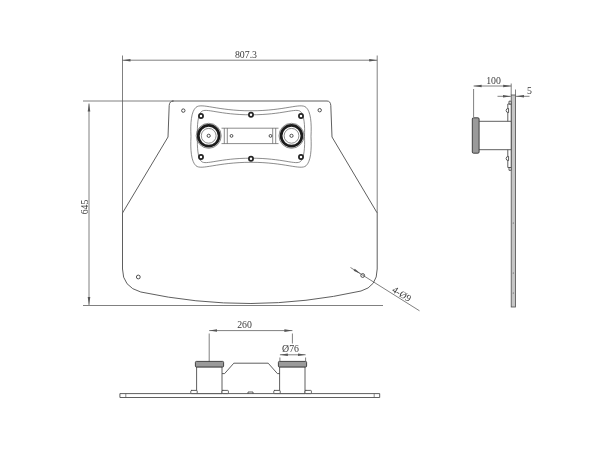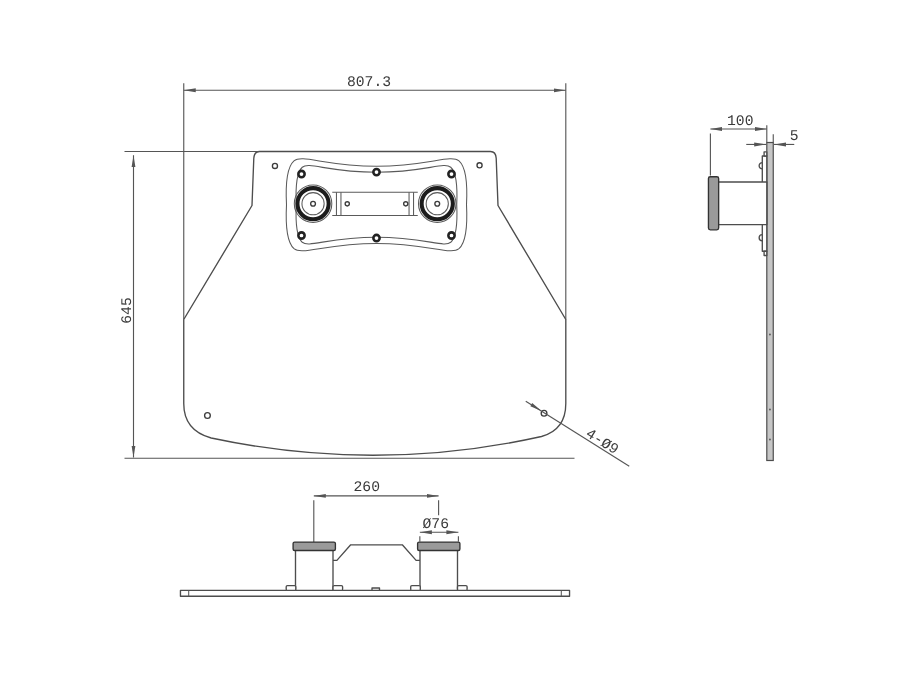--- a/index.html
+++ b/index.html
@@ -1,17 +1,17 @@
 <!DOCTYPE html>
 <html><head>
 <meta charset="utf-8">
 <style>
   html,body{margin:0;padding:0;background:#ffffff;}
   .stage{position:relative;width:610px;height:450px;background:#ffffff;overflow:hidden;
-         font-family:Liberation Mono, monospace;}
+         font-family:Liberation Serif, serif;}
   svg{display:block;}
   .shape{fill:#ffffff;stroke:#4d4d4d;stroke-width:0.9;stroke-linejoin:round;stroke-linecap:round;}
   .ln{fill:none;stroke:#4d4d4d;stroke-width:0.9;stroke-linejoin:round;stroke-linecap:round;}
   .thin{fill:none;stroke:#5a5a5a;stroke-width:0.7;}
   .ring{fill:none;stroke:#1c1c1c;stroke-width:2.7;}
   .screw{fill:#ffffff;stroke:#222222;stroke-width:1.7;}
   .smallhole{fill:#ffffff;stroke:#3c3c3c;stroke-width:0.9;}
   .dim{fill:none;stroke:#555555;stroke-width:0.75;}
   .dimtext{font-size:9.8px;fill:#3a3a3a;}
   .grayfill{fill:#9a9a9a;stroke:#333333;stroke-width:0.9;}

